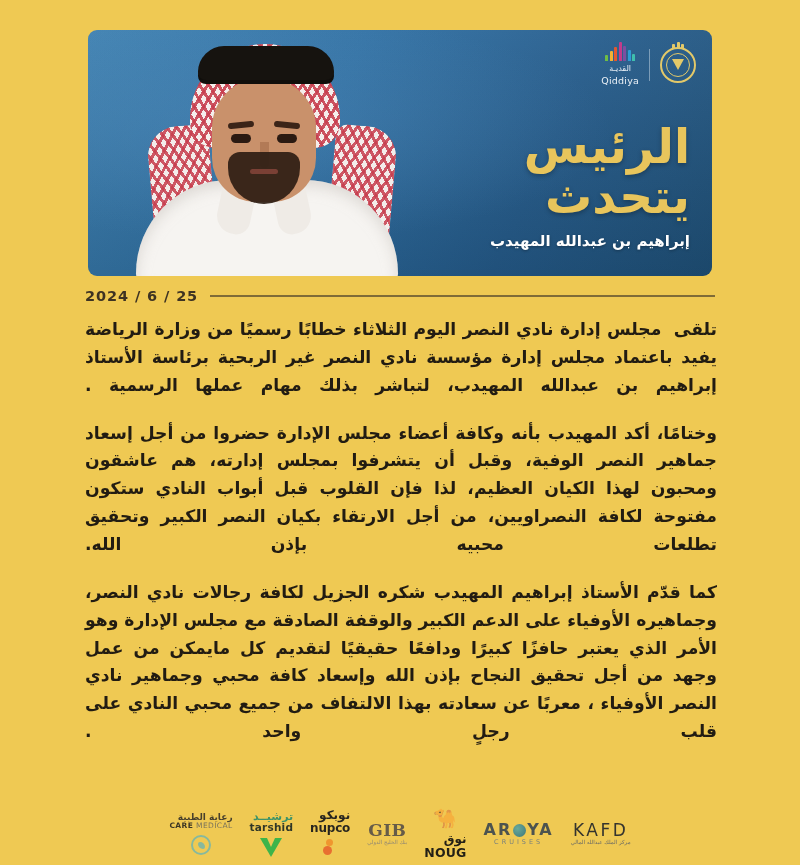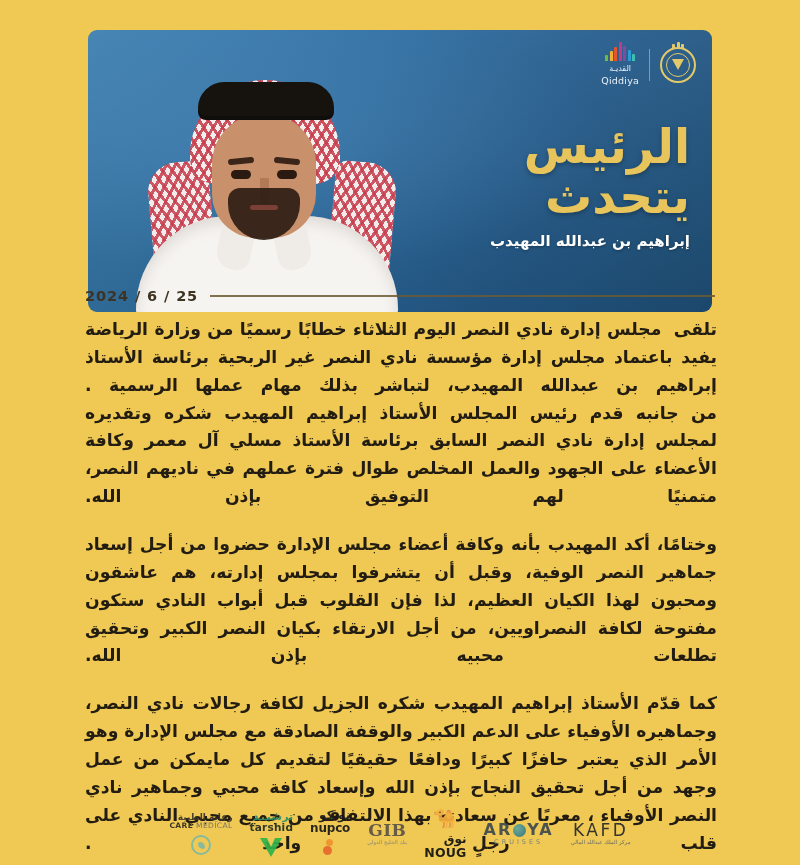--- a/index.html
+++ b/index.html
@@ -15,21 +15,21 @@
     font-family: "DejaVu Sans", "Liberation Sans", sans-serif;
     position: relative;
   }
 
   
   .banner {
     position: absolute;
     left: 88px;
     top: 30px;
     width: 624px;
-    height: 282px;
+    height: 246px;
     border-radius: 9px;
     overflow: hidden;
     background: linear-gradient(115deg, #3C7FB0 0%, #2E6FA3 38%, #255C8C 70%, #1F5179 100%);
   }
 
   
   .banner-vignette {
     position: absolute;
     inset: 0;
     background: radial-gradient(ellipse at 28% 40%, rgba(90,150,200,0.30) 0%, rgba(25,70,110,0.0) 55%),
@@ -378,21 +378,20 @@
   </div>
 </div>
 
 <div class="date-row">
   <div class="date-text">2024 / 6 / 25</div>
   <div class="date-rule"></div>
 </div>
 
 <div class="article" id="article">
     <p><b>تلقى</b> مجلس إدارة نادي النصر اليوم الثلاثاء خطابًا رسميًا من وزارة الرياضة يفيد باعتماد مجلس إدارة مؤسسة نادي النصر غير الربحية برئاسة الأستاذ إبراهيم بن عبدالله المهيدب، لتباشر بذلك مهام عملها الرسمية .</p>
-    <p>من جانبه قدم رئيس المجلس الأستاذ إبراهيم المهيدب شكره وتقديره لمجلس إدارة نادي النصر السابق برئاسة الأستاذ مسلي آل معمر وكافة الأعضاء على الجهود والعمل المخلص طوال فترة عملهم في ناديهم النصر، متمنيًا لهم التوفيق بإذن الله.</p>
     <p class="gap">وختامًا، أكد المهيدب بأنه وكافة أعضاء مجلس الإدارة حضروا من أجل إسعاد جماهير النصر الوفية، وقبل أن يتشرفوا بمجلس إدارته، هم عاشقون ومحبون لهذا الكيان العظيم، لذا فإن القلوب قبل أبواب النادي ستكون مفتوحة لكافة النصراويين، من أجل الارتقاء بكيان النصر الكبير وتحقيق تطلعات محبيه بإذن الله.</p>
     <p class="gap">كما قدّم الأستاذ إبراهيم المهيدب شكره الجزيل لكافة رجالات نادي النصر، وجماهيره الأوفياء على الدعم الكبير والوقفة الصادقة مع مجلس الإدارة وهو الأمر الذي يعتبر حافزًا كبيرًا ودافعًا حقيقيًا لتقديم كل مايمكن من عمل وجهد من أجل تحقيق النجاح بإذن الله وإسعاد كافة محبي وجماهير نادي النصر الأوفياء ، معربًا عن سعادته بهذا الالتفاف من جميع محبي النادي على قلب رجلٍ واحد .</p>
   </div>
 
 <div class="sponsors">
 
   <div class="sp">
     <div class="sp-txt" style="text-align:right">
       <span class="care-ar">رعاية الطبية</span>
       <span class="care-en"><b>CARE</b> <span>MEDICAL</span></span>

